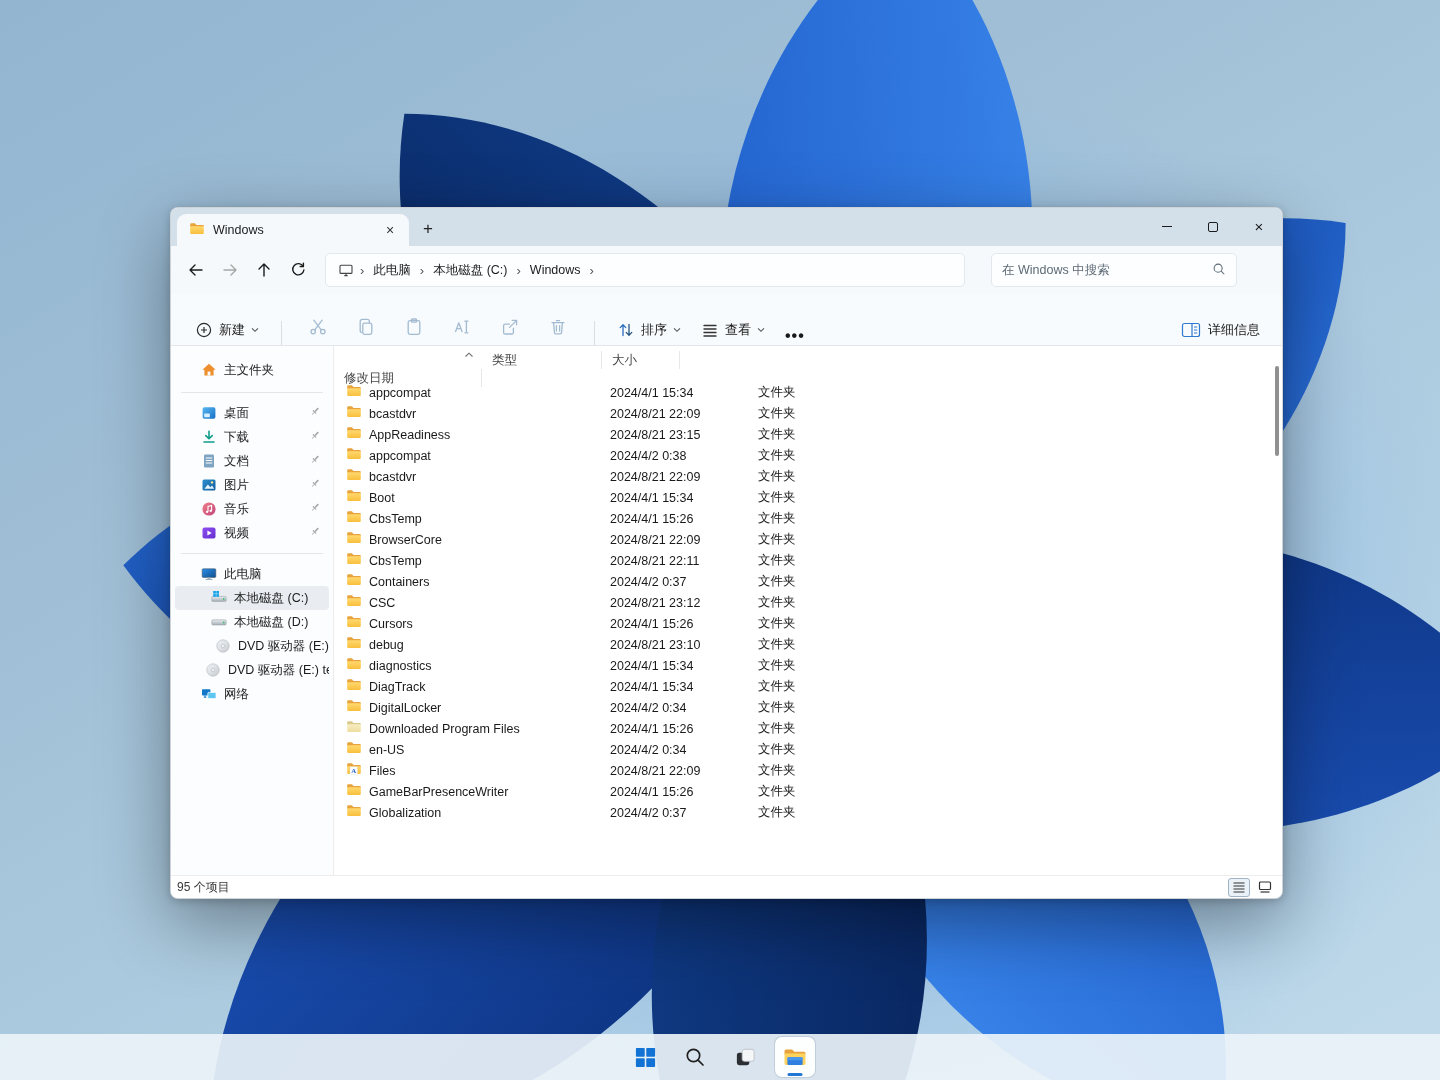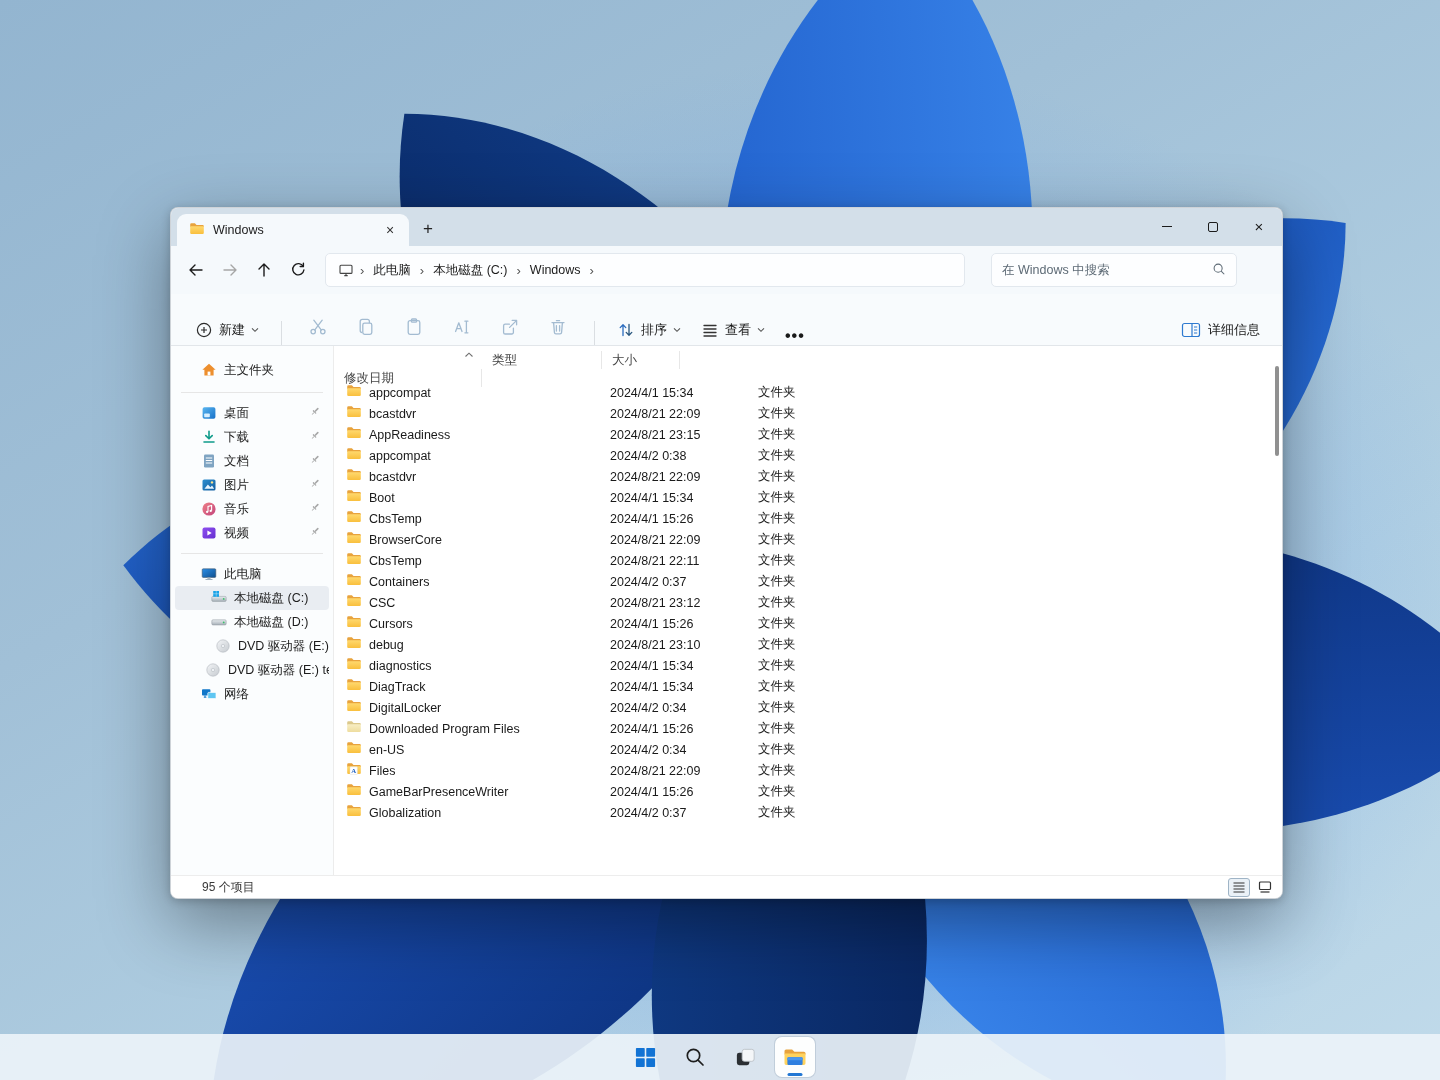--- a/index.html
+++ b/index.html
@@ -81,21 +81,21 @@
   .sort-caret { position:absolute; left:130px; top:1px; }
   .rows { position:absolute; top:28px; left:0; right:0; bottom:0; overflow:hidden; padding-top:8px; }
   .row { height:21px; display:flex; align-items:center; font-size:12.5px; color:#1a1a1a; }
   .cell { white-space:nowrap; overflow:hidden; }
   .cell.name { width:266px; padding-left:12px; display:flex; align-items:center; gap:7px; }
   .cell.date { width:148px; padding-left:10px; }
   .cell.type { width:120px; padding-left:10px; }
   .cell.size { width:78px; padding-left:10px; }
   .scroll-thumb { position:absolute; right:3px; top:20px; width:4px; height:90px; background:#909090; border-radius:2px; }
 
-  .statusbar { height:23px; border-top:1px solid #ededed; background:#fff; display:flex; align-items:center; padding:0 6px 0 31px; font-size:12px; color:#3a3a3a; flex:none; }
+  .statusbar { height:23px; border-top:1px solid #ededed; background:#fff; display:flex; align-items:center; padding:0 6px 0 6px; font-size:12px; color:#3a3a3a; flex:none; }
   .status-views { margin-left:auto; display:flex; gap:4px; align-items:center; }
   .view-btn { width:22px; height:19px; display:flex; align-items:center; justify-content:center; border-radius:3px; border:1px solid transparent; }
   .view-btn.selected { border-color:#9fb4c6; background:#eaf1f7; }
 
   
   .taskbar { position:absolute; left:0; right:0; bottom:0; height:46px; background:rgba(236,243,249,.92); display:flex; align-items:center; justify-content:center; gap:10px; }
   .tb-app { width:40px; height:40px; border-radius:7px; display:flex; align-items:center; justify-content:center; position:relative; }
   .tb-app.active { background:#fdfefe; box-shadow:0 0 0 1px rgba(120,140,160,.25); }
   .tb-app.active::after { content:""; position:absolute; bottom:1px; left:50%; transform:translateX(-50%); width:15px; height:3px; border-radius:2px; background:#2277d4; }
 </style>

